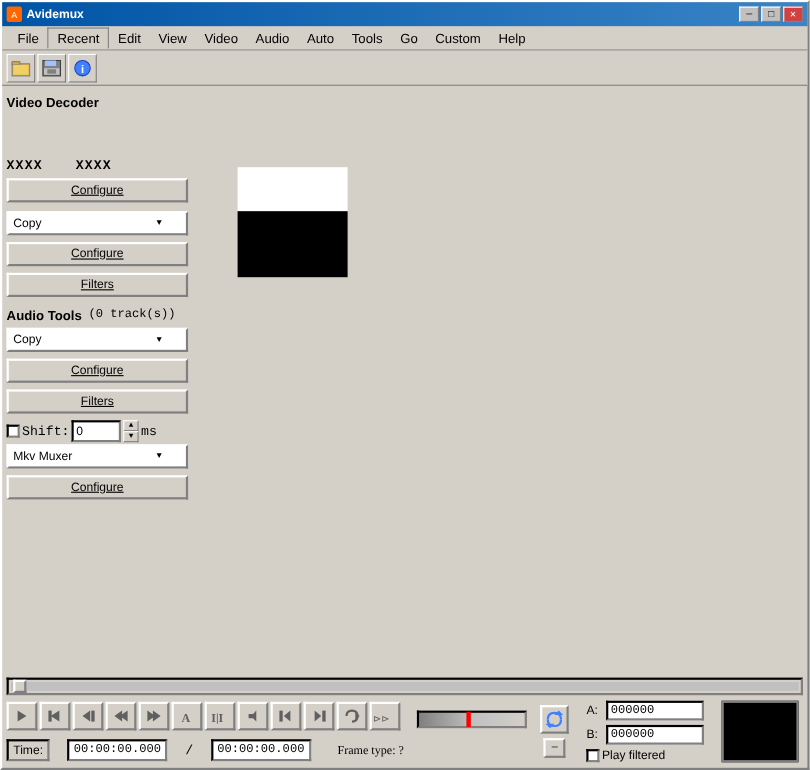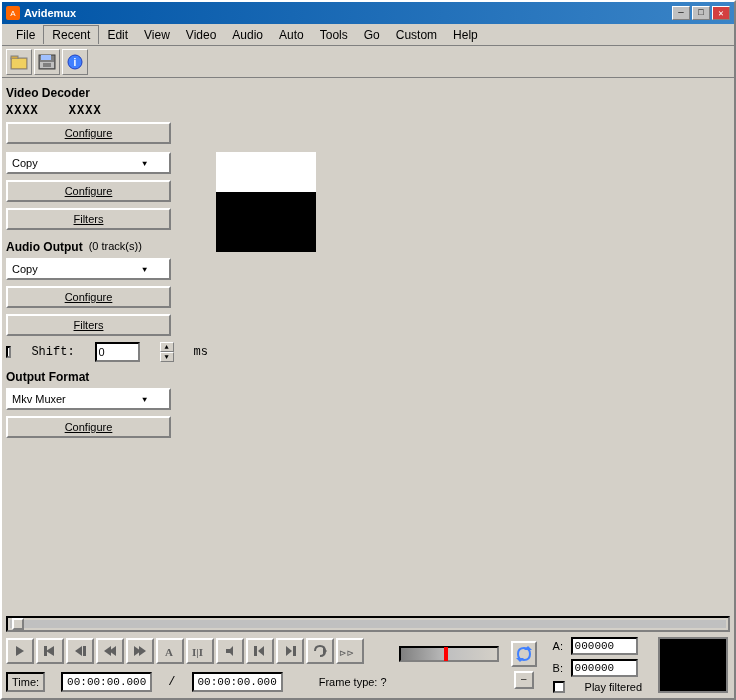--- a/index.html
+++ b/index.html
@@ -194,21 +194,21 @@
     .preview-bottom {
       width: 100px;
       height: 60px;
       background: black;
     }
 
     
     .checkbox-row {
       display: flex;
       align-items: center;
-      gap: 20px;
+      gap: 2px;
     }
     .win-checkbox {
       width: 12px;
       height: 12px;
       border: 2px solid #808080;
       border-top-color: #000;
       border-left-color: #000;
       background: white;
       cursor: pointer;
     }
@@ -361,21 +361,21 @@
       gap: 4px;
     }
 
     .ab-label {
       font-size: 11px;
       font-family: 'Tahoma', sans-serif;
       width: 14px;
     }
 
     .ab-input {
-      width: 67px;
+      width: 89px;
       height: 18px;
       border: 2px solid #808080;
       border-top-color: #000;
       border-left-color: #000;
       background: white;
       font-size: 11px;
       font-family: 'Courier New', monospace;
       padding: 0 2px;
     }
 
@@ -434,20 +434,21 @@
       justify-content: center;
       cursor: pointer;
       font-size: 9px;
     }
 
     .video-decoder-row {
       display: flex;
       align-items: center;
       gap: 30px;
       margin-bottom: 2px;
+      margin-top: 40px;
     }
 
     .decoder-label {
       font-family: 'Courier New', monospace;
       font-size: 12px;
       font-weight: bold;
       letter-spacing: 1px;
     }
 
     .main-area {
@@ -482,21 +483,21 @@
     }
 
     .audio-header-row {
       display: flex;
       align-items: center;
       gap: 6px;
     }
 
     .track-count {
       font-size: 11px;
-      font-family: Liberation Sans, sans-serif;
+      font-family: Liberation Mono, monospace;
       text-align: right;
     }
   </style>
 </head>
 <body>
 
 <div class="window">
 
   <div class="titlebar">
     <div class="titlebar-left">
@@ -569,21 +570,21 @@
           <select class="win-select">
             <option>Copy</option>
             <option>Xvid</option>
             <option>x264</option>
           </select>
         </div>
         <button class="win-button" style="width:165px;margin-top:4px;">Configure</button>
         <button class="win-button" style="width:165px;margin-top:4px;margin-bottom:4px;">Filters</button>
 
         <div class="audio-header-row">
-          <span class="section-header">Audio Output</span>
+          <span class="section-header">Audio Tools</span>
           <span class="track-count">(0 track(s))</span>
         </div>
         <div class="select-wrapper">
           <select class="win-select">
             <option>Copy</option>
             <option>MP3</option>
             <option>AAC</option>
           </select>
         </div>
         <button class="win-button" style="width:165px;margin-top:4px;">Configure</button>
@@ -593,21 +594,20 @@
           <div class="win-checkbox"></div>
           <span>Shift:</span>
           <input type="text" class="win-input-num" value="0" style="">
           <div class="spin-wrapper">
             <div class="spin-btn">▲</div>
             <div class="spin-btn">▼</div>
           </div>
           <span>ms</span>
         </div>
 
-        <div class="section-header" style="margin-top:6px;">Output Format</div>
         <div class="select-wrapper">
           <select class="win-select">
             <option>Mkv Muxer</option>
             <option>AVI Muxer</option>
             <option>MP4 Muxer</option>
           </select>
         </div>
         <button class="win-button" style="width:165px;margin-top:4px;">Configure</button>
       </div>
 
@@ -711,21 +711,21 @@
                   <text x="1" y="12" font-size="9" fill="#606060" font-family="sans-serif">⊳⊳</text>
                 </svg>
             </div>
           </div>
 
           <div class="status-bar">
             <div class="status-label">Time:</div>
             <div class="status-time">00:00:00.000</div>
             <span>/</span>
             <div class="status-time">00:00:00.000</div>
-            <span style="margin-left:20px;font-size:11px;font-family:Liberation Sans, sans-serif;">Frame type: ?</span>
+            <span style="margin-left:8px;font-size:11px;font-family:Liberation Serif, serif;">Frame type: ?</span>
           </div>
         </div>
 
         <div style="display:flex;flex-direction:column;gap:4px;margin-left:4px;">
           <div class="vol-slider">
             <div class="vol-thumb"></div>
           </div>
           <div style="height:18px;"></div>
         </div>
 

